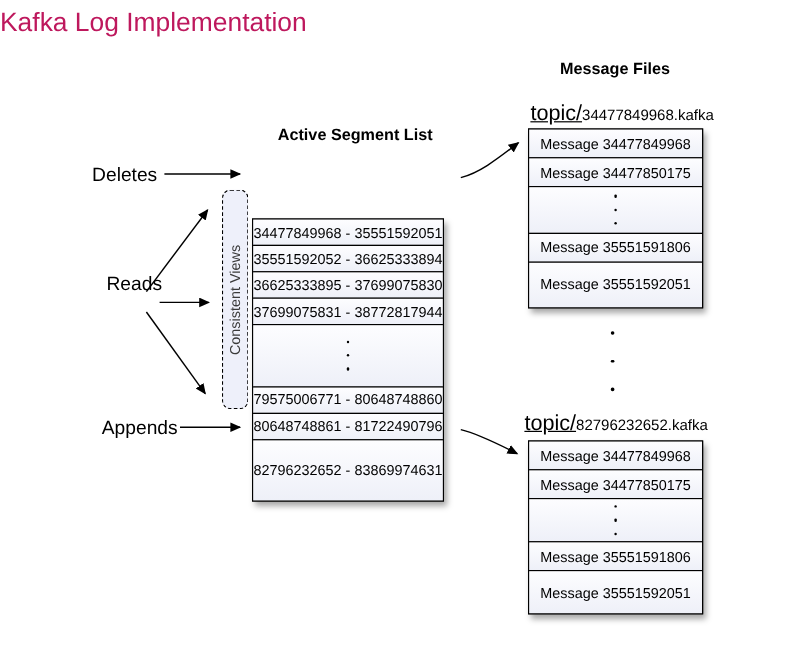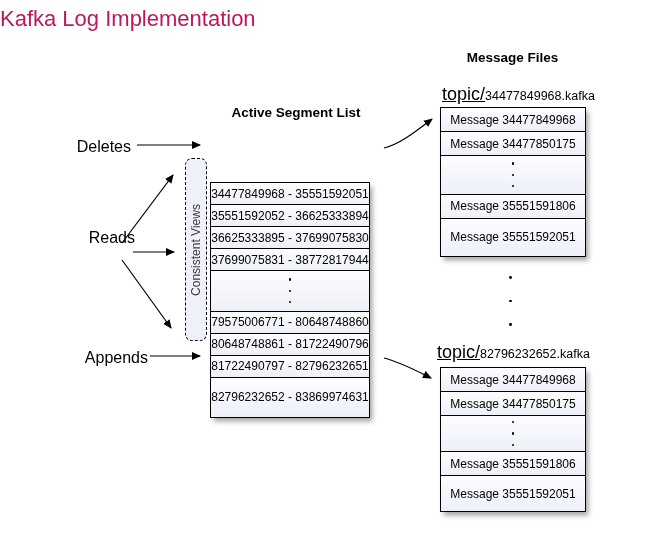--- a/index.html
+++ b/index.html
@@ -94,21 +94,20 @@
     <div class="row">35551592052 - 36625333894</div>
     <div class="row">36625333895 - 37699075830</div>
     <div class="row">37699075831 - 38772817944</div>
     <div class="dots-cell">
       <span class="dot"></span>
       <span class="dot"></span>
       <span class="dot"></span>
     </div>
     <div class="row">79575006771 - 80648748860</div>
     <div class="row">80648748861 - 81722490796</div>
-    <div class="row">81722490797 - 82796232651</div>
     <div class="row last">82796232652 - 83869974631</div>
   </div>
 
   <div class="topic-label topic-top">
     <span class="prefix">topic/</span><span class="file">34477849968.kafka</span>
   </div>
 
   <div class="box seg-box-top">
     <div class="row">Message 34477849968</div>
     <div class="row">Message 34477850175</div>

